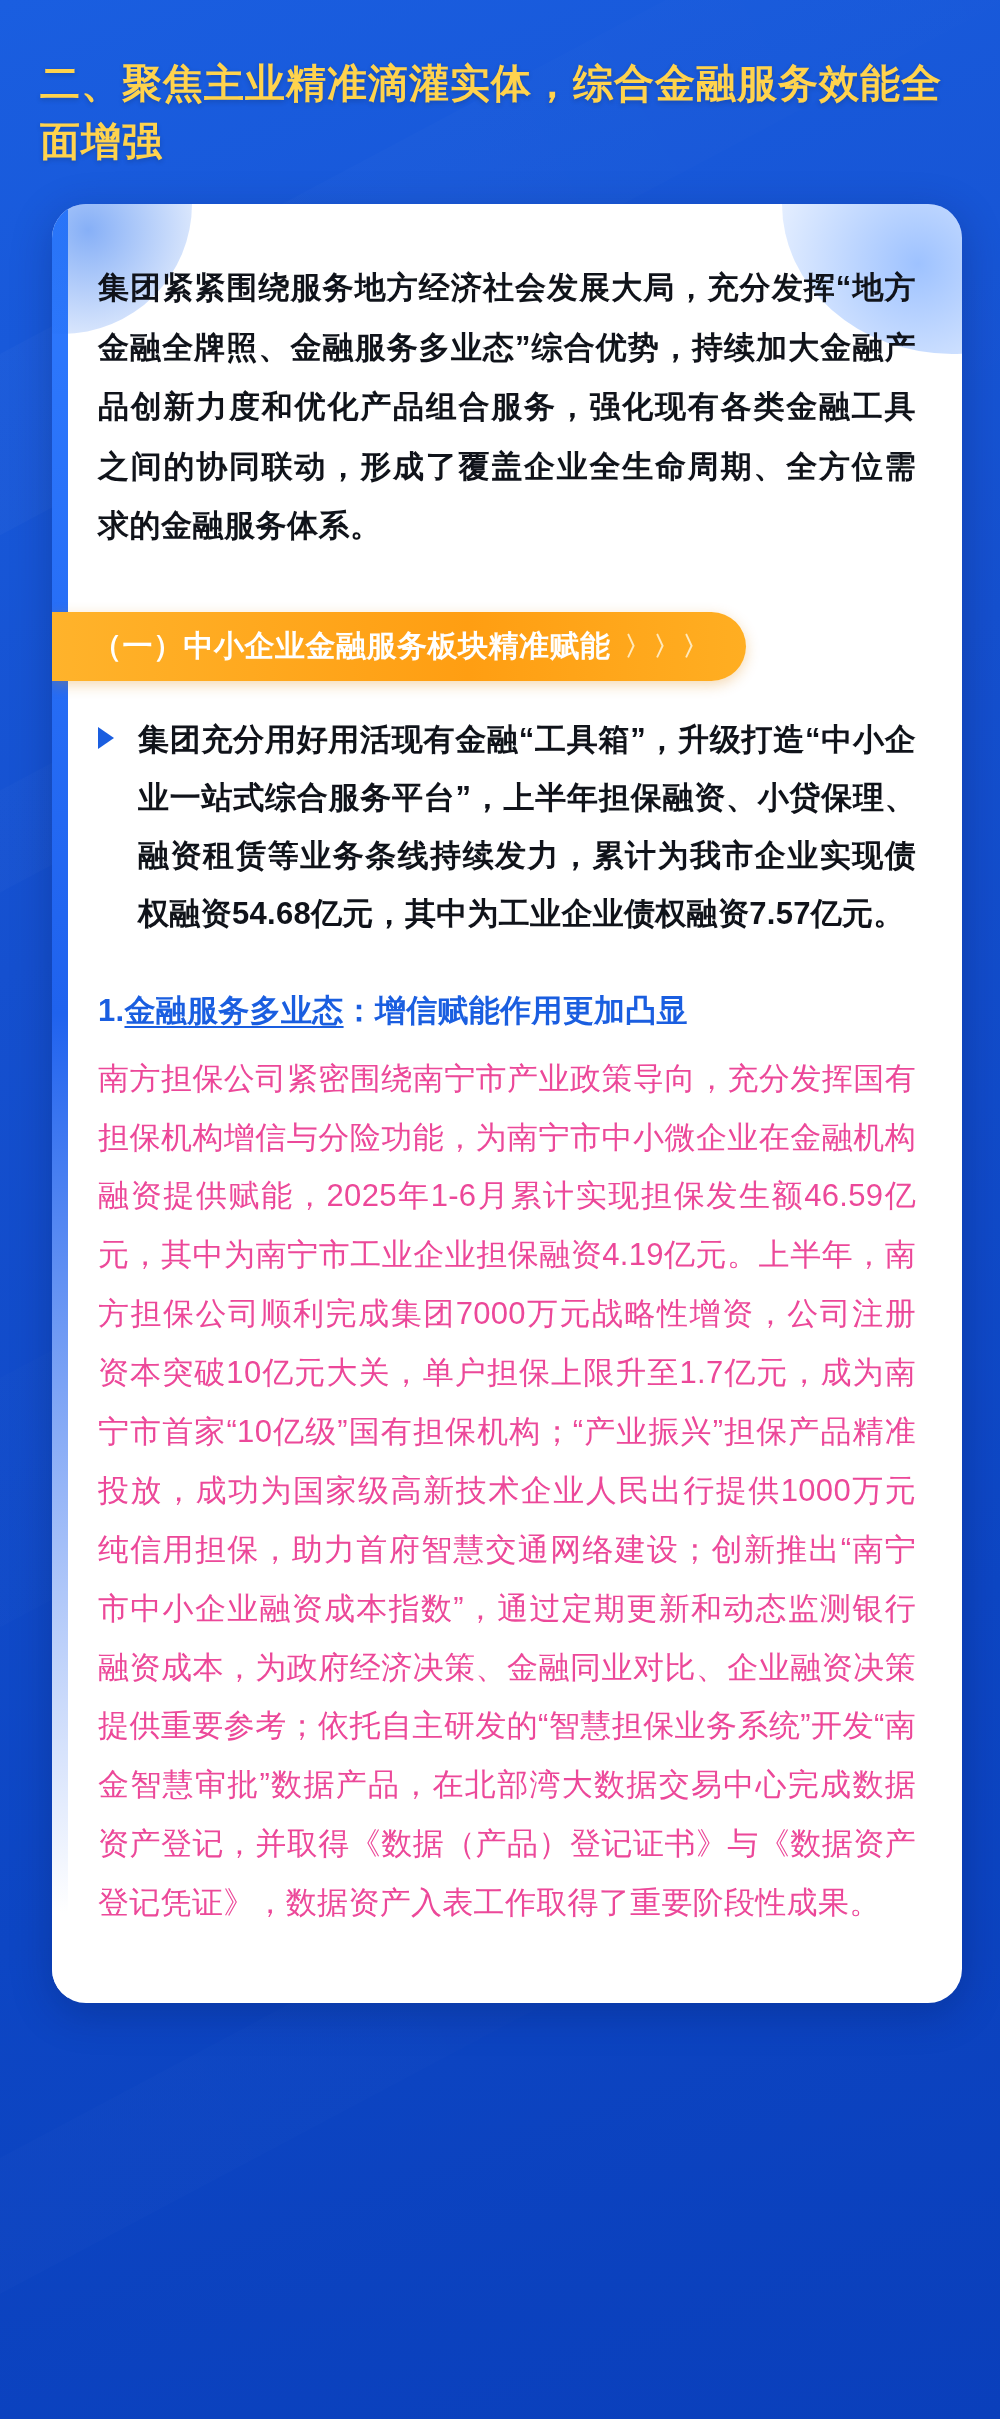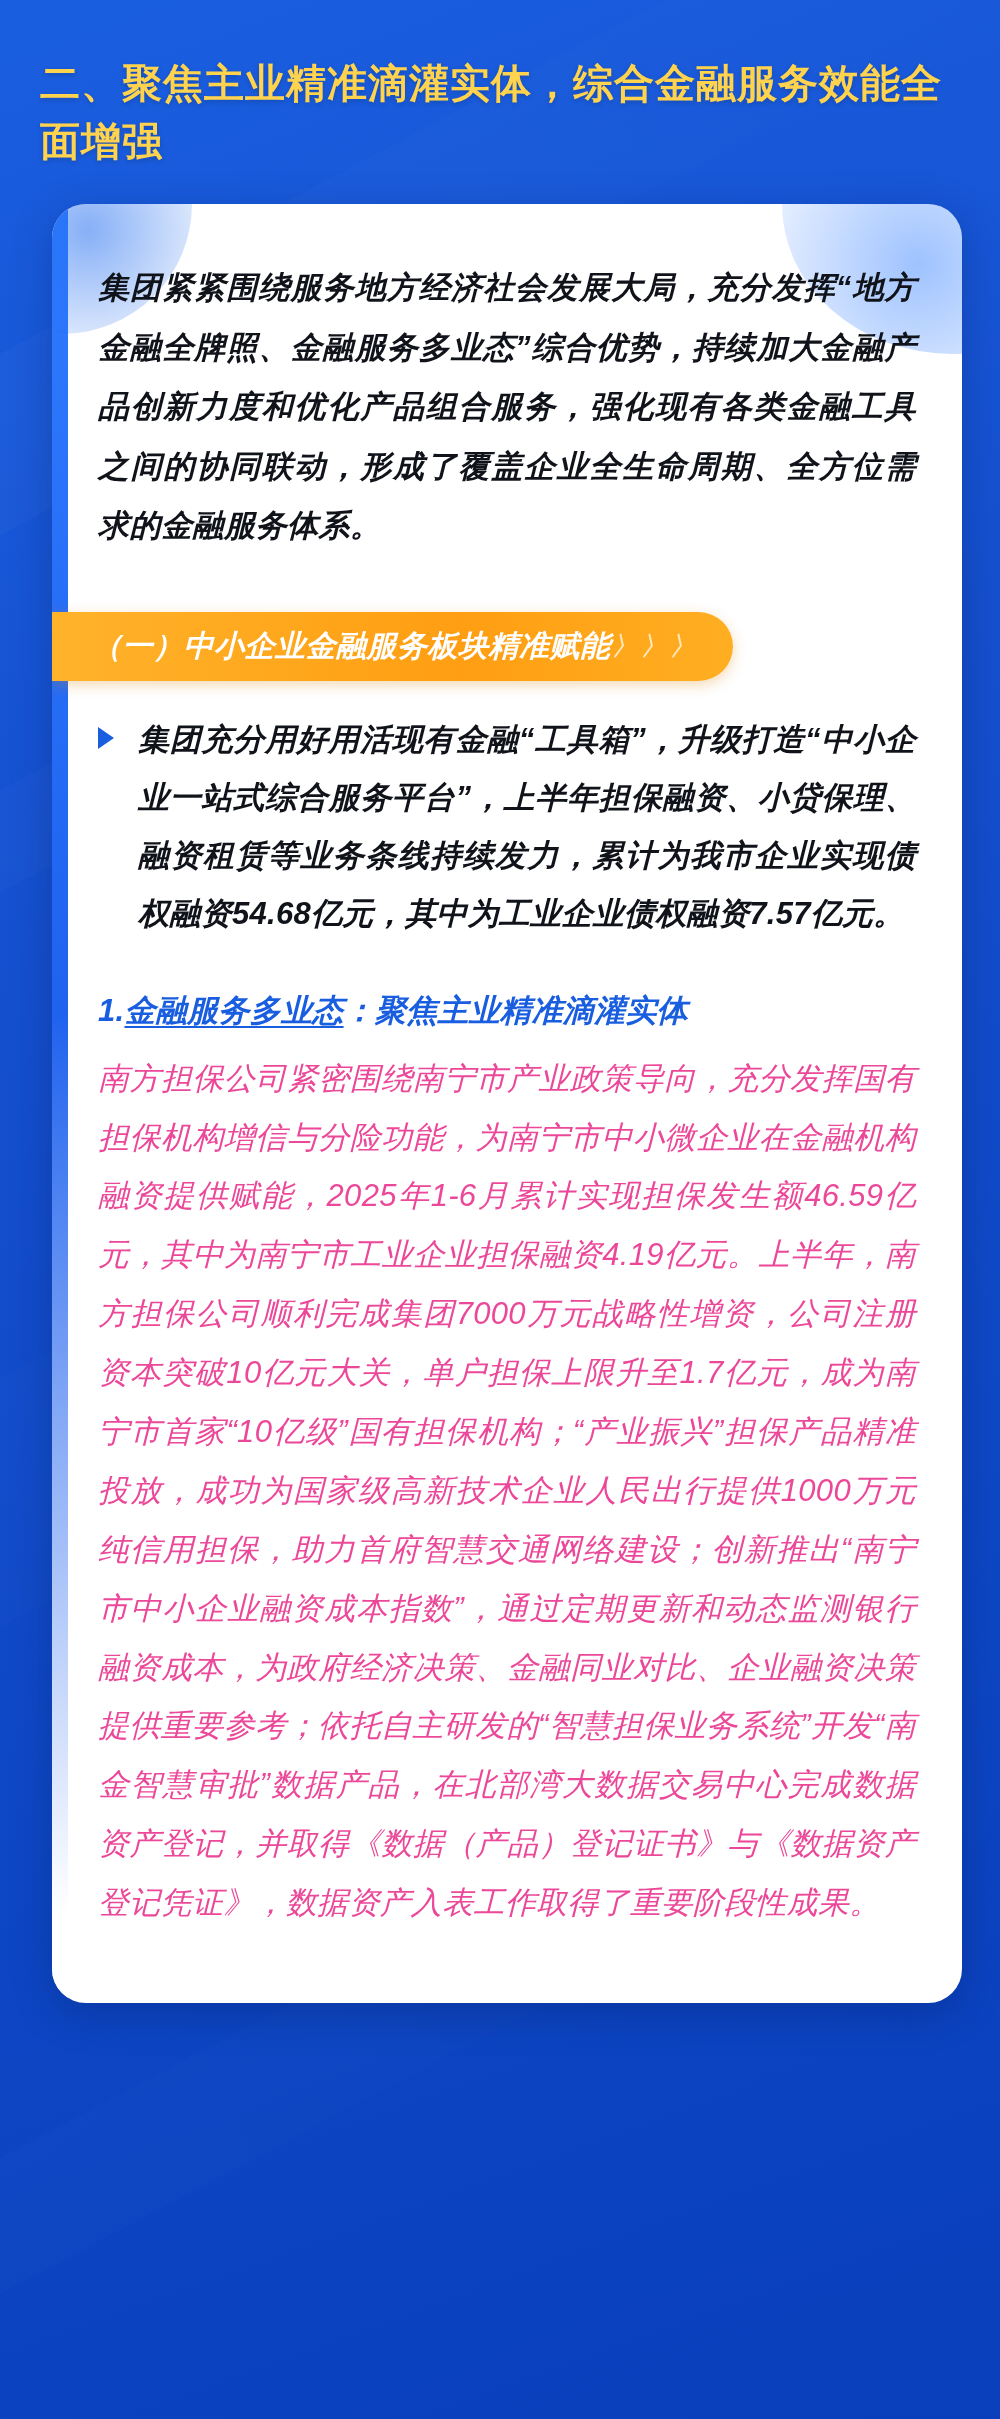--- a/index.html
+++ b/index.html
@@ -47,21 +47,20 @@
   
   .card {
     position: relative;
     background: #ffffff;
     border-radius: 34px;
     padding: 54px 46px 70px 46px;
     box-shadow: 0 10px 40px rgba(0,20,80,.28);
     margin-left: 18px;
     margin-right: 4px;
     overflow: hidden;
-    font-style: italic;
   }
   
   .card-glow-tl {
     position: absolute;
     width: 260px; height: 260px;
     left: -120px; top: -130px;
     background: radial-gradient(circle at 60% 60%, rgba(35,110,240,.55), rgba(35,110,240,0) 70%);
     border-radius: 50%;
     pointer-events: none;
   }
@@ -91,21 +90,21 @@
   }
 
   
   .pill-wrap {
     position: relative;
     margin: 56px 0 30px -46px;
   }
   .pill {
     display: inline-flex;
     align-items: center;
-    gap: 1px;
+    gap: 14px;
     background: linear-gradient(90deg, #ffb32b 0%, #ff9e12 60%, #ffae22 100%);
     color: #ffffff;
     font-size: 30px;
     font-weight: bold;
     padding: 14px 34px 14px 40px;
     border-top-right-radius: 40px;
     border-bottom-right-radius: 40px;
     letter-spacing: .5px;
     box-shadow: 0 4px 14px rgba(220,130,0,.3);
   }
@@ -186,18 +185,18 @@
         <span class="chevrons">〉〉〉</span>
       </div>
     </div>
 
     <div class="bullet-para">
       <span class="tri"></span>
       <p class="bullet-text">集团充分用好用活现有金融“工具箱”，升级打造“中小企业一站式综合服务平台”，上半年担保融资、小贷保理、融资租赁等业务条线持续发力，累计为我市企业实现债权融资54.68亿元，其中为工业企业债权融资7.57亿元。</p>
     </div>
 
     <h2 class="sub-heading">
-      <span>1.</span><span class="uline">金融服务多业态</span><span>：聚焦主业精准滴灌实体</span>
+      <span>1.</span><span class="uline">金融服务多业态</span><span>：增信赋能作用更加凸显</span>
     </h2>
 
     <p class="body-para">南方担保公司紧密围绕南宁市产业政策导向，充分发挥国有担保机构增信与分险功能，为南宁市中小微企业在金融机构融资提供赋能，2025年1-6月累计实现担保发生额46.59亿元，其中为南宁市工业企业担保融资4.19亿元。上半年，南方担保公司顺利完成集团7000万元战略性增资，公司注册资本突破10亿元大关，单户担保上限升至1.7亿元，成为南宁市首家“10亿级”国有担保机构；“产业振兴”担保产品精准投放，成功为国家级高新技术企业人民出行提供1000万元纯信用担保，助力首府智慧交通网络建设；创新推出“南宁市中小企业融资成本指数”，通过定期更新和动态监测银行融资成本，为政府经济决策、金融同业对比、企业融资决策提供重要参考；依托自主研发的“智慧担保业务系统”开发“南金智慧审批”数据产品，在北部湾大数据交易中心完成数据资产登记，并取得《数据（产品）登记证书》与《数据资产登记凭证》，数据资产入表工作取得了重要阶段性成果。</p>
   </div>
 </div>
 
 </body></html>

